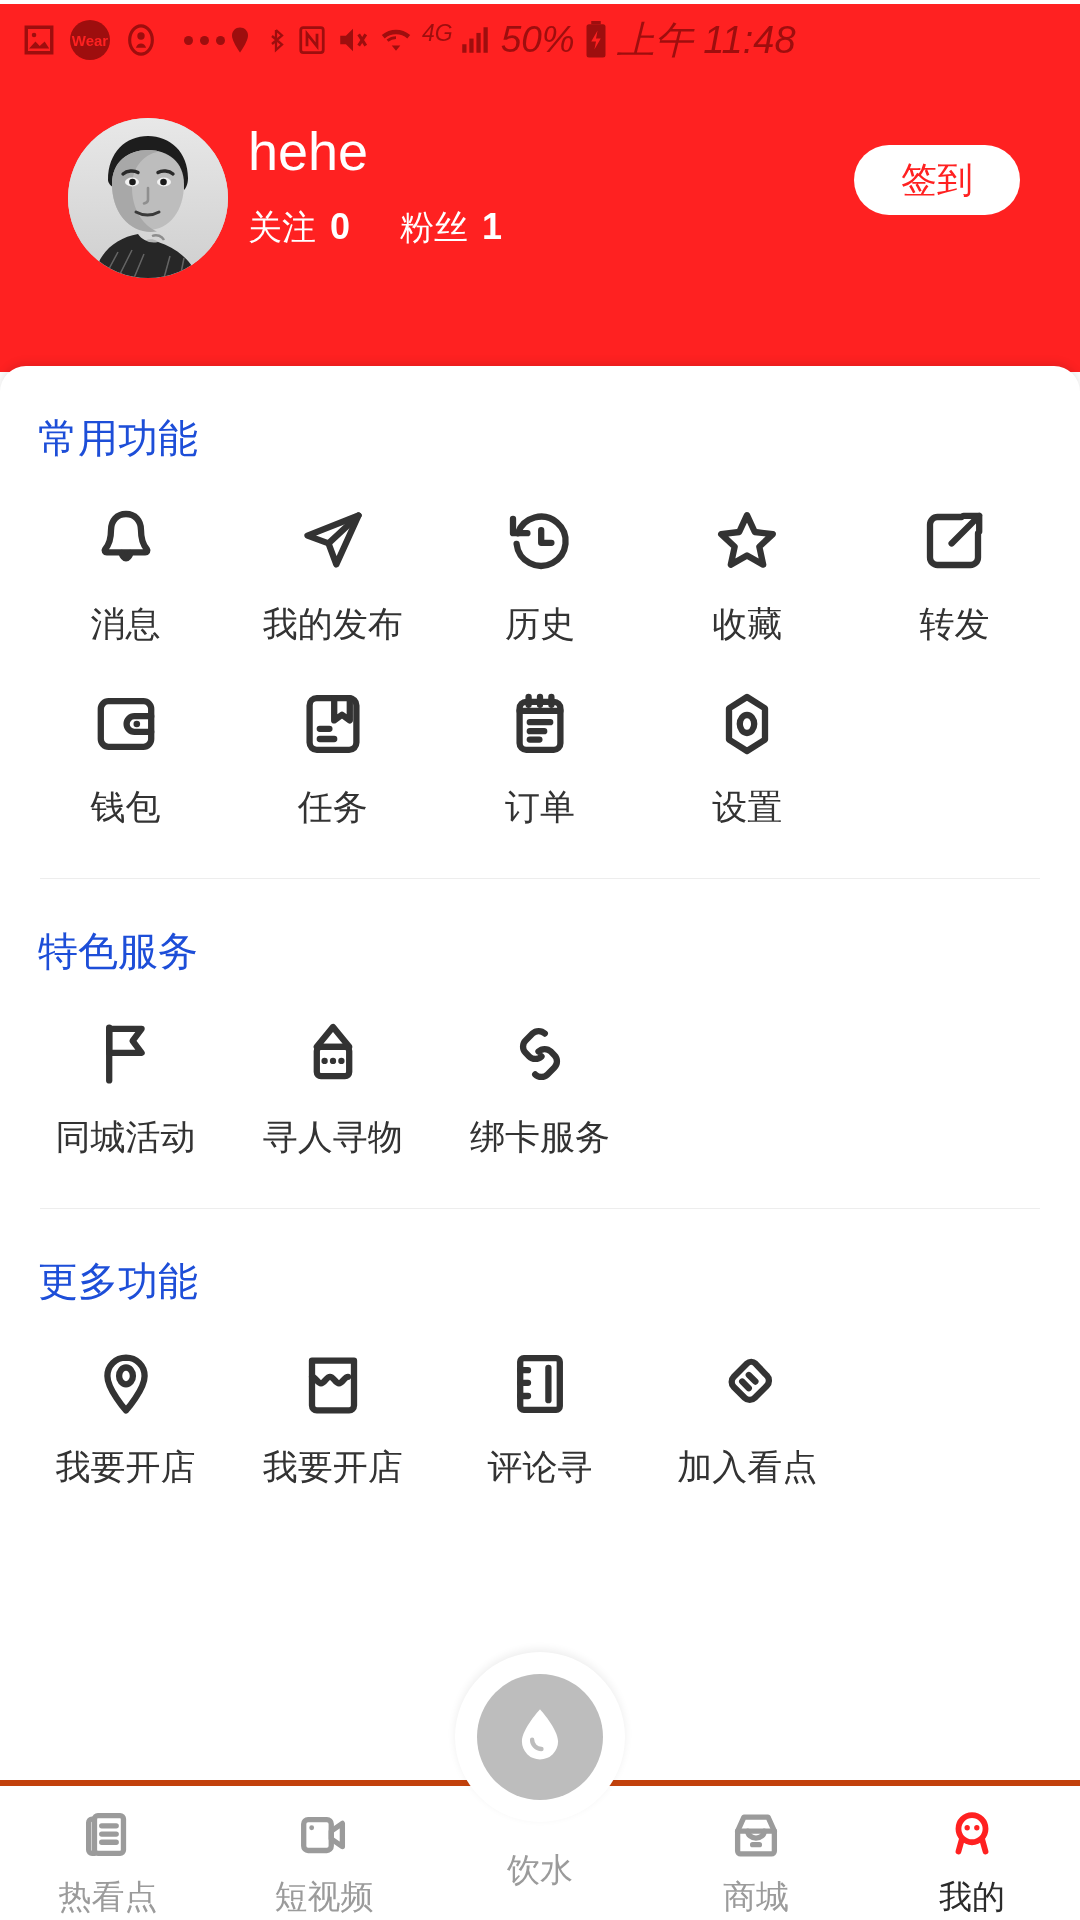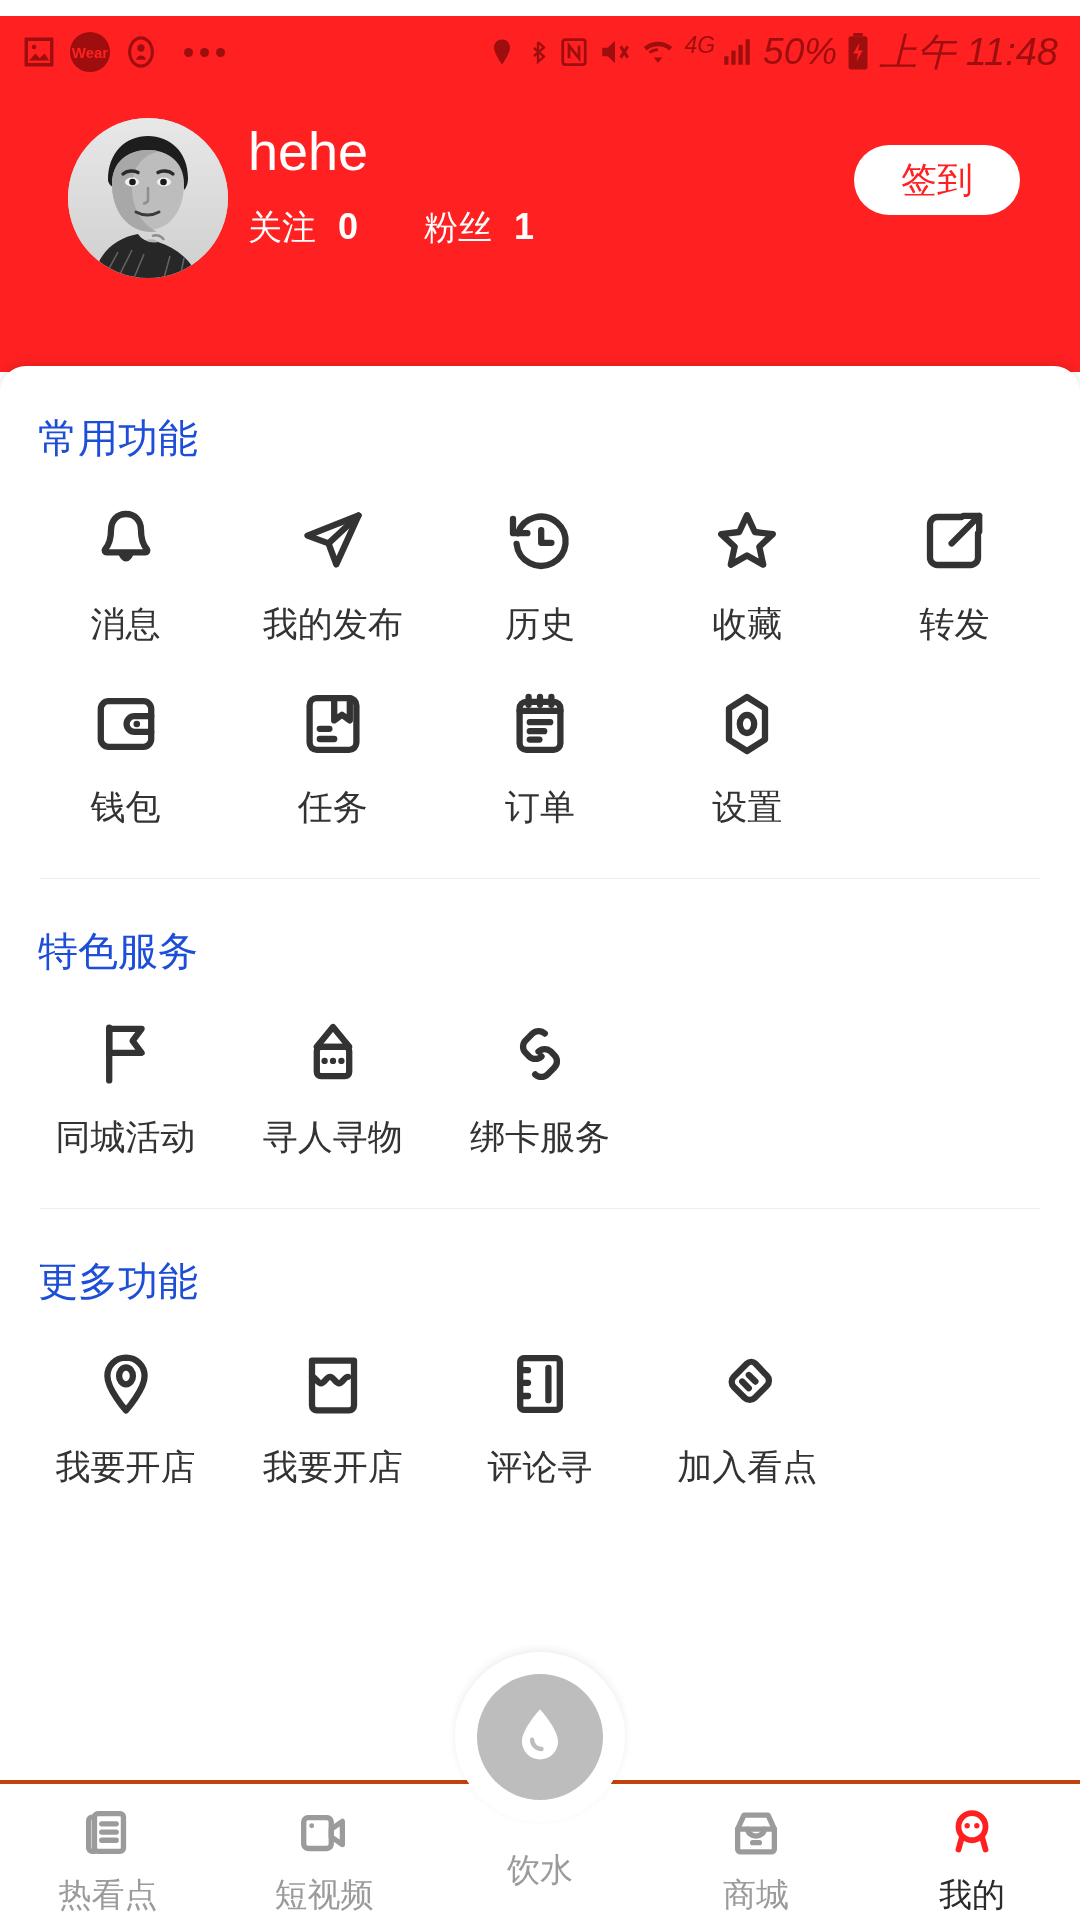--- a/index.html
+++ b/index.html
@@ -6,23 +6,23 @@
   html,body{ width:1080px; height:1920px; }
   body{
     font-family:"Liberation Sans","DejaVu Sans",sans-serif;
     background:#ffffff;
     overflow:hidden;
     position:relative;
   }
 
   
   .statusbar{
-    position:absolute; top:16px; left:0; width:1080px; height:72px;
+    position:absolute; top:4px; left:0; width:1080px; height:72px;
     background:#FF2121;
-    display:flex; align-items:center; justify-content:space-between;
+    display:flex; align-items:center; 
     padding:0 22px;
   }
   .sb-left{ display:flex; align-items:center; gap:14px; }
   .sb-right{ display:flex; align-items:center; gap:9px;font-style:italic; }
   .sb-ico{ fill:#9E0E0E; display:block; }
   .sb-txt{ color:#9E0E0E; font-size:37px; font-weight:400; letter-spacing:0; }
   .sb-time{ color:#9E0E0E; font-size:38px; }
   .wear-badge{
     width:40px;height:40px;border-radius:50%;background:#9E0E0E;
     display:flex;align-items:center;justify-content:center;
@@ -41,21 +41,21 @@
     width:160px; height:160px; border-radius:50%;
     overflow:hidden; background:#cfcfcf;
   }
   .avatar svg{ display:block; }
   .uname{
     position:absolute; left:248px; top:52px;
     color:#ffffff; font-size:54px; font-weight:400; line-height:1;
   }
   .stats{
     position:absolute; left:248px; top:133px;
-    display:flex; align-items:baseline; gap:22px;
+    display:flex; align-items:baseline; gap:14px;
     color:#ffffff; font-size:34px;
   }
   .stats .num{ font-weight:bold; font-size:36px; }
   .stats .gap{ width:22px; display:inline-block; }
   .signin{
     position:absolute; right:60px; top:73px;
     width:166px; height:70px; border-radius:38px;
     background:#ffffff; color:#FF2121;
     font-size:36px; display:flex; align-items:center; justify-content:center;
     border:none; cursor:pointer; font-family:inherit;
@@ -86,21 +86,21 @@
     white-space:nowrap;
   }
   .stroke{ fill:none; stroke:#333333; stroke-width:2.1; stroke-linecap:round; stroke-linejoin:round; }
   .hr{
     height:1px; background:#EDEDED; margin:54px 40px 0 40px;
   }
 
   
   .tabbar{
     position:absolute; left:0; bottom:0; width:1080px; height:140px;
-    background:#ffffff; border-top:4px solid #c2410c;
+    background:#ffffff; border-top:6px solid #c2410c;
     display:flex; align-items:flex-start;
   }
   .tab{
     flex:1; display:flex; flex-direction:column; align-items:center;
     padding-top:18px; cursor:pointer;
   }
   .tab .tic{ height:62px; display:flex; align-items:center; justify-content:center;}
   .tab .tlb{ margin-top:14px; font-size:33px; color:#9B9B9B; line-height:1; }
   .tab.active .tlb{ color:#2b2b2b; }
   .tstroke{ fill:none; stroke:#9B9B9B; stroke-width:2.2; stroke-linecap:round; stroke-linejoin:round; }

